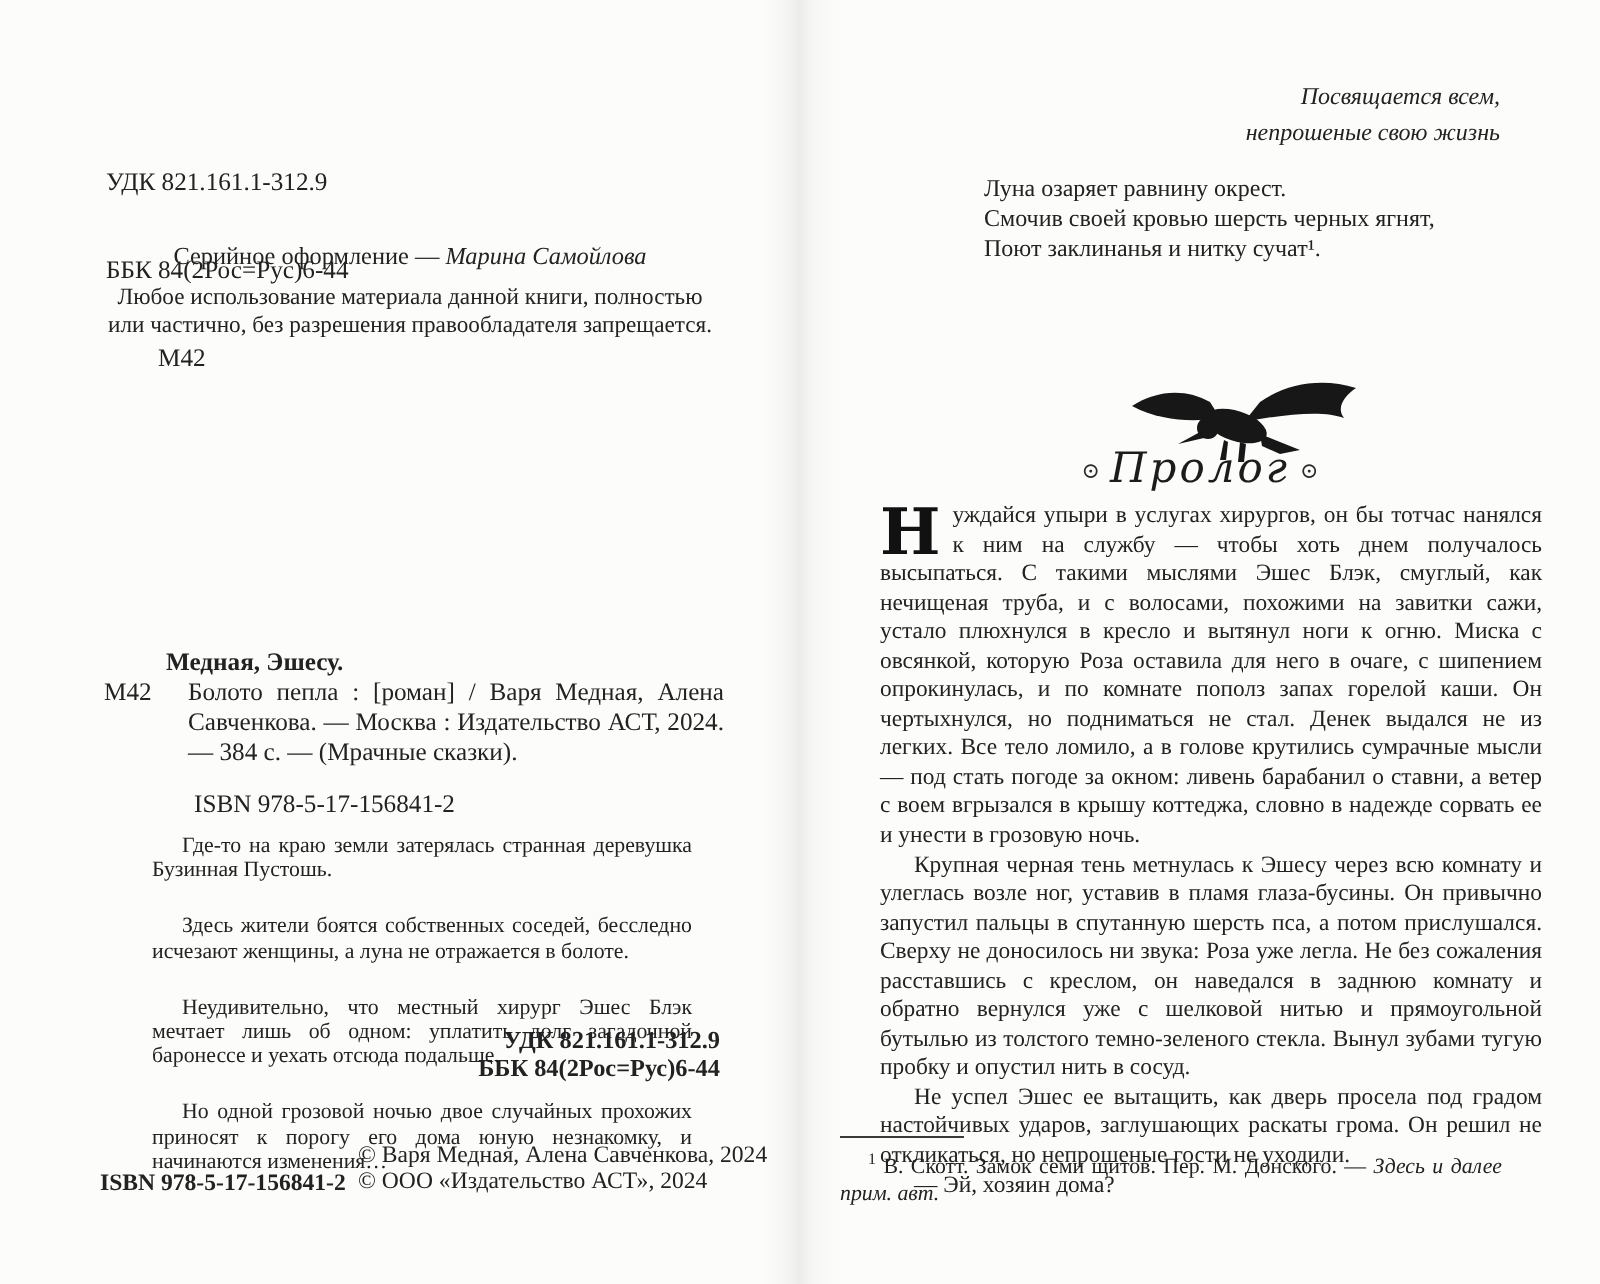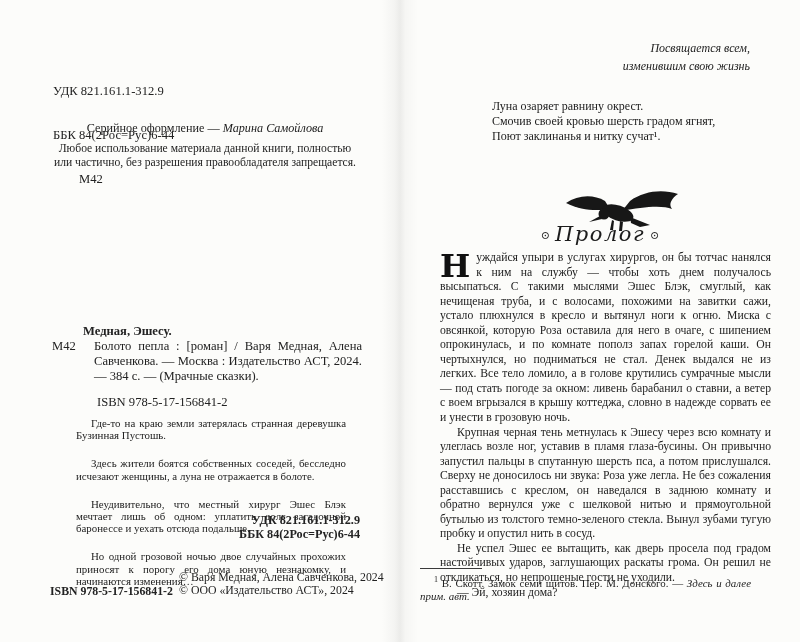--- a/index.html
+++ b/index.html
@@ -24,21 +24,21 @@
   .catalog .m-code{position:absolute;left:0;top:0;}
   .catalog .entry{margin:0 0 0 42px;text-align:justify;}
   .catalog .isbn{margin:11px 0 0 45px;}
   .annotation{position:absolute;left:60px;top:401px;width:302px;font-size:10.9px;line-height:12.2px;text-align:justify;}
   .annotation p{margin:16px;text-indent:15px;}
   .udk-footer{position:absolute;left:52px;top:513px;width:308px;text-align:right;font-weight:bold;font-size:12.2px;line-height:14px;}
   .isbn-footer{position:absolute;left:50px;top:584px;font-weight:bold;font-size:11.8px;}
   .copyright{position:absolute;left:179px;top:571px;font-weight:normal;font-size:11.8px;line-height:13.4px;}
   
   .dedication{position:absolute;left:430px;top:40px;width:320px;text-align:right;font-style:italic;font-size:12px;line-height:17.5px;}
-  .epigraph{position:absolute;left:492px;top:99px;font-size:12px;line-height:15.2px;}
+  .epigraph{position:absolute;left:492px;top:87px;font-size:12px;line-height:15.2px;}
   .chapter-head{position:absolute;left:430px;top:188px;width:340px;text-align:center;}
   .raven{display:block;margin:0 auto;position:relative;left:22px;}
   .chapter-title-line{margin-top:-10px;font-size:21px;letter-spacing:1.5px;color:#1c1c1c;
     font-family:"DejaVu Serif",serif;font-style:italic;}
   .orn{font-size:11px;vertical-align:2px;letter-spacing:0;color:#2a2a2a;padding:0 5px;}
   .body-text{position:absolute;left:440px;top:251px;width:331px;font-size:11.7px;line-height:14.55px;text-align:justify;}
   .body-text p{margin:0;text-indent:17px;}
   .body-text p.first{text-indent:0;}
   .dropcap{float:left;font-family:"DejaVu Serif",serif;font-weight:bold;
     font-size:32px;line-height:26px;padding:2px 6px 0 0;color:#111;}
@@ -95,26 +95,26 @@
     <div class="copyright">
       <div>© Варя Медная, Алена Савченкова, 2024</div>
       <div>© ООО «Издательство АСТ», 2024</div>
     </div>
   </div>
 
   <div>
 
     <div class="dedication">
       <div>Посвящается всем,</div>
-      <div>изменившим свою жизнь</div>
+      <div>непрошеные свою жизнь</div>
     </div>
 
     <div class="epigraph">
       <div>Луна озаряет равнину окрест.</div>
-      <div>Смочив своей кровью шерсть градом ягнят,</div>
+      <div>Смочив своей кровью шерсть черных ягнят,</div>
       <div>Поют заклинанья и нитку сучат¹.</div>
     </div>
 
     <div class="chapter-head">
       <svg class="raven" width="118" height="44" viewBox="0 0 118 44" aria-hidden="true">
         <g fill="#171717">
           <path d="M3,15 C15,7 30,6 42,13 L47,21 C35,23 18,23 3,15 Z"></path>
           <path d="M115,6 C99,1 81,3 67,13 L59,23 C79,19 99,17 109,21 C105,16 109,10 115,6 Z"></path>
           <ellipse cx="55" cy="25" rx="16" ry="7.5" transform="rotate(18 55 25)"></ellipse>
           <circle cx="41" cy="26" r="5.5"></circle>

